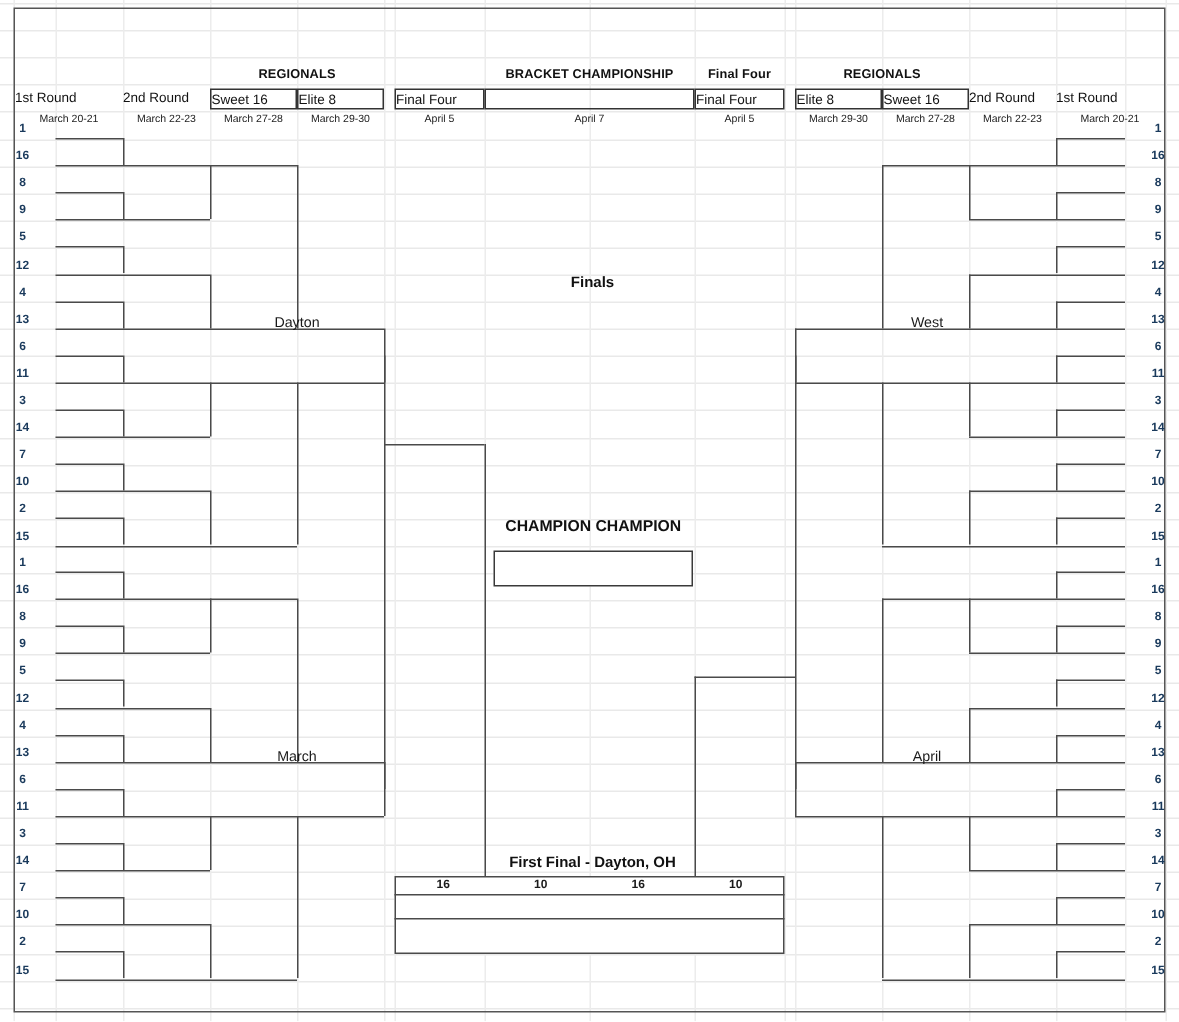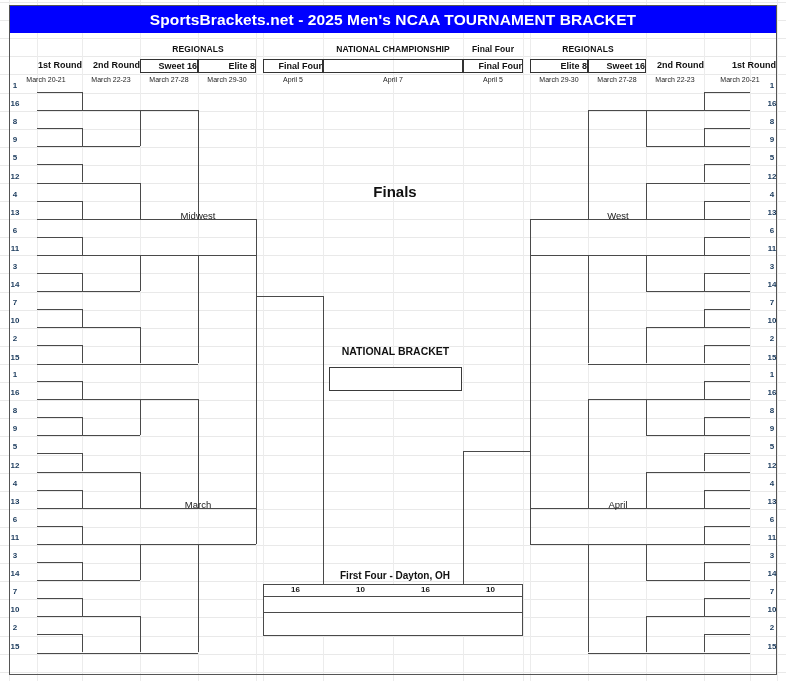--- a/index.html
+++ b/index.html
@@ -57,23 +57,23 @@
     position:absolute;
     text-align:center;
     font-size:8.5px;
     font-weight:bold;
     color:#111;
     white-space:nowrap;
     letter-spacing:.1px;
   }
   .hdr-round{
     position:absolute;
-    text-align:right;
+    text-align:left;
     font-size:9px;
-    font-weight:bold;
+    font-weight:normal;
     color:#111;
     box-sizing:border-box;
     white-space:nowrap;
     line-height:13px;
   }
   .hdr-round.boxed{ border:1px solid #333; }
   .hdr-date{
     position:absolute;
     text-align:center;
     font-size:7px;
@@ -106,21 +106,21 @@
   }
 
   
   .ctr-label{
     position:absolute;
     text-align:center;
     font-weight:bold;
     color:#111;
     white-space:nowrap;
   }
-  #finals-label{ left:325px; top:183px; width:140px; font-size:15px; }
+  #finals-label{ left:325px; top:183px; width:140px; font-size:10px; }
   #champ-label{ left:308px; top:345px; width:175px; font-size:10.5px; }
   #champ-box{
     position:absolute;left:329px;top:367px;width:133px;height:24px;
     border:1.4px solid #3a3a3a; box-sizing:border-box; background:#fff;
   }
 
   
   #ff-title{ left:300px; top:570px; width:190px; font-size:10px; }
   #ff-table{
     position:absolute;left:263px;top:584px;width:260px;height:52px;
@@ -191,25 +191,24 @@
       <div class="gcol" style="left:530px"></div>
       <div class="gcol" style="left:588px"></div>
       <div class="gcol" style="left:646px"></div>
       <div class="gcol" style="left:704px"></div>
       <div class="gcol" style="left:750px"></div>
       <div class="gcol" style="left:777px"></div>
     </div>
 
   <div id="frame"></div>
 
-  <div id="titlebar" class="bluebar">SportsBrackets.net - 2025 Men's NCAA TOURNAMENT BRACKET</div>
 
   <div id="hdrband">
       <div class="hdr-group" style="left:140px;top:44px;width:116px;">REGIONALS</div>
-      <div class="hdr-group" style="left:313px;top:44px;width:160px;">NATIONAL CHAMPIONSHIP</div>
+      <div class="hdr-group" style="left:313px;top:44px;width:160px;">BRACKET CHAMPIONSHIP</div>
       <div class="hdr-group" style="left:463px;top:44px;width:60px;">Final Four</div>
       <div class="hdr-group" style="left:530px;top:44px;width:116px;">REGIONALS</div>
       <div class="hdr-round" style="left:10px;top:59px;width:72px;height:14px;">1st Round</div>
       <div class="hdr-date" style="left:10px;top:76px;width:72px;">March 20-21</div>
       <div class="hdr-round" style="left:82px;top:59px;width:58px;height:14px;">2nd Round</div>
       <div class="hdr-date" style="left:82px;top:76px;width:58px;">March 22-23</div>
       <div class="hdr-round boxed" style="left:140px;top:59px;width:58px;height:14px;">Sweet 16</div>
       <div class="hdr-date" style="left:140px;top:76px;width:58px;">March 27-28</div>
       <div class="hdr-round boxed" style="left:198px;top:59px;width:58px;height:14px;">Elite 8</div>
       <div class="hdr-date" style="left:198px;top:76px;width:58px;">March 29-30</div>
@@ -284,21 +283,21 @@
       <div class="h" style="left:140px;top:218.70000000000002px;width:58px;"></div>
       <div class="v" style="left:140px;top:254.9px;height:36.20000000000002px;"></div>
       <div class="h" style="left:140px;top:254.9px;width:58px;"></div>
       <div class="v" style="left:140px;top:327.3px;height:36.19999999999999px;"></div>
       <div class="h" style="left:140px;top:363.5px;width:58px;"></div>
       <div class="v" style="left:198px;top:110.1px;height:108.60000000000002px;"></div>
       <div class="h" style="left:198px;top:218.70000000000002px;width:58px;"></div>
       <div class="v" style="left:198px;top:254.9px;height:108.6px;"></div>
       <div class="h" style="left:198px;top:254.9px;width:58px;"></div>
       <div class="v" style="left:256px;top:218.70000000000002px;height:36.19999999999999px;"></div>
-      <div class="region" style="left:153px;top:210px;width:90px;">Midwest</div>
+      <div class="region" style="left:153px;top:210px;width:90px;">Dayton</div>
       <div class="h" style="left:37px;top:381px;width:45px;"></div>
       <div class="seed" style="left:7px;top:371px;">1</div>
       <div class="h" style="left:37px;top:399.1px;width:45px;"></div>
       <div class="seed" style="left:7px;top:389.1px;">16</div>
       <div class="h" style="left:37px;top:417.2px;width:45px;"></div>
       <div class="seed" style="left:7px;top:407.2px;">8</div>
       <div class="h" style="left:37px;top:435.3px;width:45px;"></div>
       <div class="seed" style="left:7px;top:425.3px;">9</div>
       <div class="h" style="left:37px;top:453.4px;width:45px;"></div>
       <div class="seed" style="left:7px;top:443.4px;">5</div>
@@ -480,24 +479,24 @@
       <div class="region" style="left:573px;top:499px;width:90px;">April</div>
       <div class="v" style="left:256px;top:236.8px;height:288.99999999999994px;"></div>
       <div class="h" style="left:256px;top:296px;width:67px;"></div>
       <div class="v" style="left:530px;top:236.8px;height:288.99999999999994px;"></div>
       <div class="h" style="left:463px;top:451px;width:67px;"></div>
       <div class="v" style="left:323px;top:296px;height:340px;"></div>
       <div class="v" style="left:463px;top:451px;height:185px;"></div>
     </div>
 
   <div id="finals-label" class="ctr-label">Finals</div>
-  <div id="champ-label" class="ctr-label">NATIONAL BRACKET</div>
+  <div id="champ-label" class="ctr-label">CHAMPION CHAMPION</div>
   <div id="champ-box"></div>
 
-  <div id="ff-title" class="ctr-label">First Four - Dayton, OH</div>
+  <div id="ff-title" class="ctr-label">First Final - Dayton, OH</div>
   <div id="ff-table"></div>
   <div id="ff-layer">
       <div class="ff-seed" style="left:263px;width:65px;">16</div>
       <div class="ff-seed" style="left:328px;width:65px;">10</div>
       <div class="ff-seed" style="left:393px;width:65px;">16</div>
       <div class="ff-seed" style="left:458px;width:65px;">10</div>
       <div class="ff-line" style="left:263px;top:596px;width:260px;"></div>
       <div class="ff-line" style="left:263px;top:612px;width:260px;"></div>
       <div class="ff-vline" style="left:328px;top:596px;height:16px;border-left-color:transparent;"></div>
     </div>

